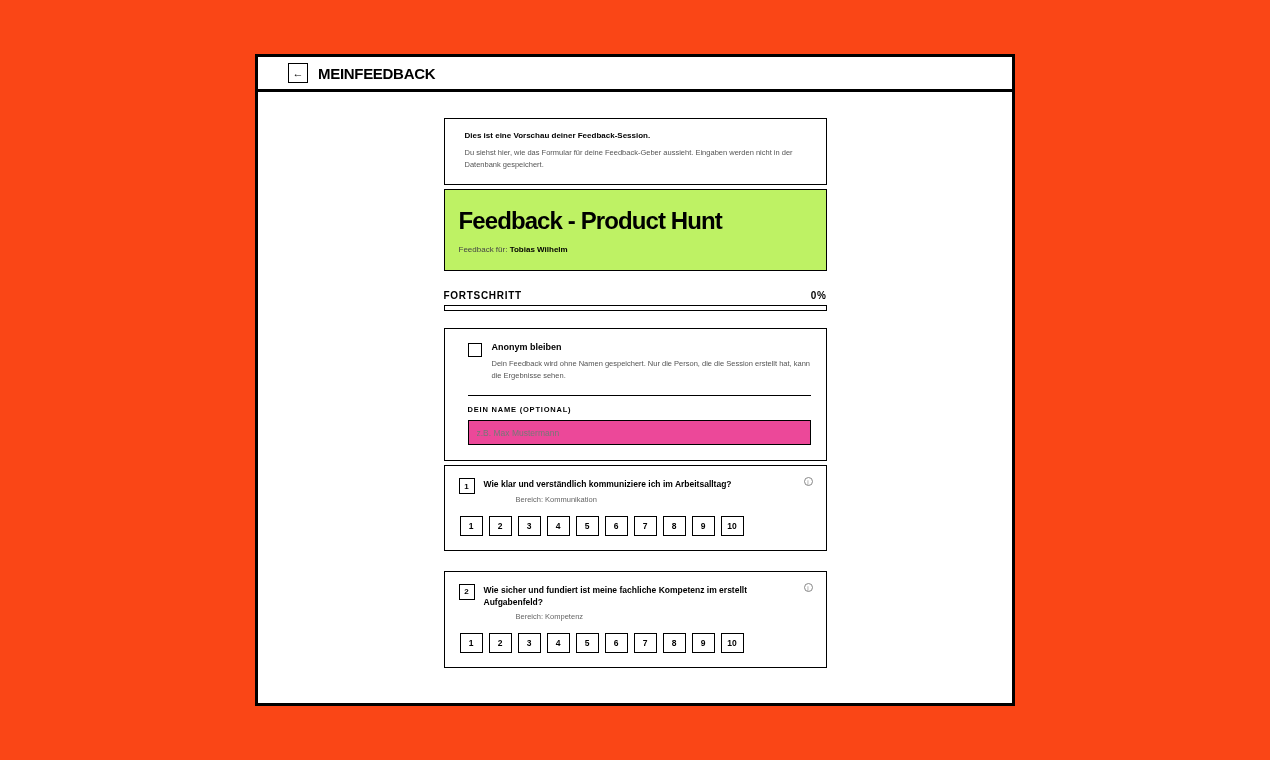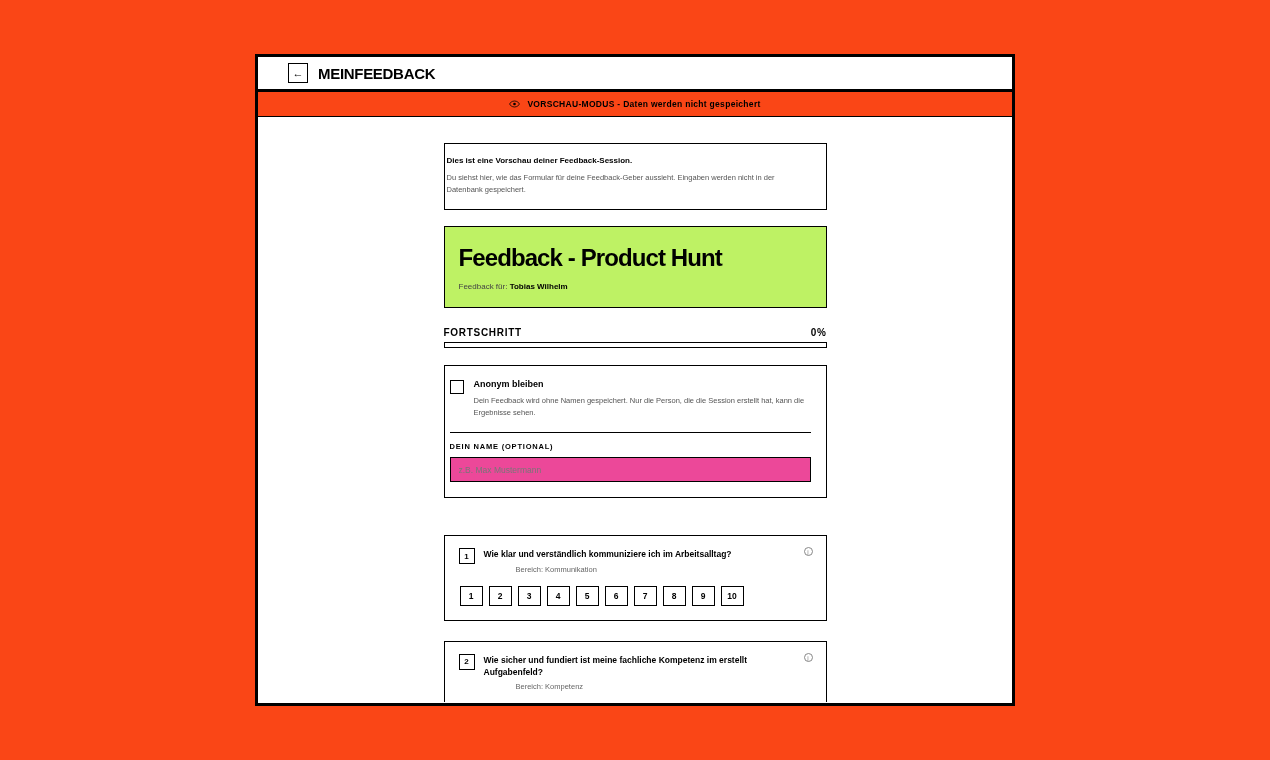--- a/index.html
+++ b/index.html
@@ -85,22 +85,22 @@
   .card {
     width: 383px;
     margin: 0 auto;
     border: 1.5px solid #000;
     background: #fff;
     box-sizing: border-box;
   }
 
   
   .info-card {
-    padding: 12px 14px 14px 2px;
-    margin-bottom: 16px;
+    padding: 12px 14px 14px 20px;
+    margin-bottom: 4px;
   }
   .info-title {
     font-size: 8px;
     font-weight: bold;
     color: #000;
     margin-bottom: 7px;
   }
   .info-text {
     font-size: 7.5px;
     color: #555;
@@ -149,22 +149,22 @@
     box-sizing: border-box;
   }
   .progress-fill {
     height: 100%;
     background: #FA4616;
     width: 0%;
   }
 
   
   .anon-card {
-    padding: 13px 15px 15px 5px;
-    margin-bottom: 37px;
+    padding: 13px 15px 15px 23px;
+    margin-bottom: 4px;
   }
   .anon-row {
     display: flex;
     align-items: flex-start;
     gap: 10px;
   }
   .checkbox {
     width: 14px;
     height: 14px;
     border: 1.5px solid #000;
@@ -287,29 +287,20 @@
 </head>
 <body>
 
 <div class="app-window">
 
   <div class="topbar">
     <div class="back-btn">←</div>
     <div class="brand">MEINFEEDBACK</div>
   </div>
 
-  <div class="preview-banner">
-    <span class="eye-icon">
-      <svg width="11" height="8" viewBox="0 0 22 14" aria-hidden="true">
-        <path d="M11 1C5.5 1 1.8 5.2 1 7c0.8 1.8 4.5 6 10 6s9.2-4.2 10-6c-0.8-1.8-4.5-6-10-6z" fill="none" stroke="#000" stroke-width="1.6"></path>
-        <circle cx="11" cy="7" r="2.6" fill="#000"></circle>
-      </svg>
-    </span>
-    <span>VORSCHAU-MODUS - Daten werden nicht gespeichert</span>
-  </div>
 
   <div class="content">
 
     <div class="card info-card">
       <div class="info-title">Dies ist eine Vorschau deiner Feedback-Session.</div>
       <div class="info-text">Du siehst hier, wie das Formular für deine Feedback-Geber aussieht. Eingaben werden nicht in der Datenbank gespeichert.</div>
     </div>
 
     <div class="card title-card">
       <h1 class="session-title">Feedback - Product Hunt</h1>

